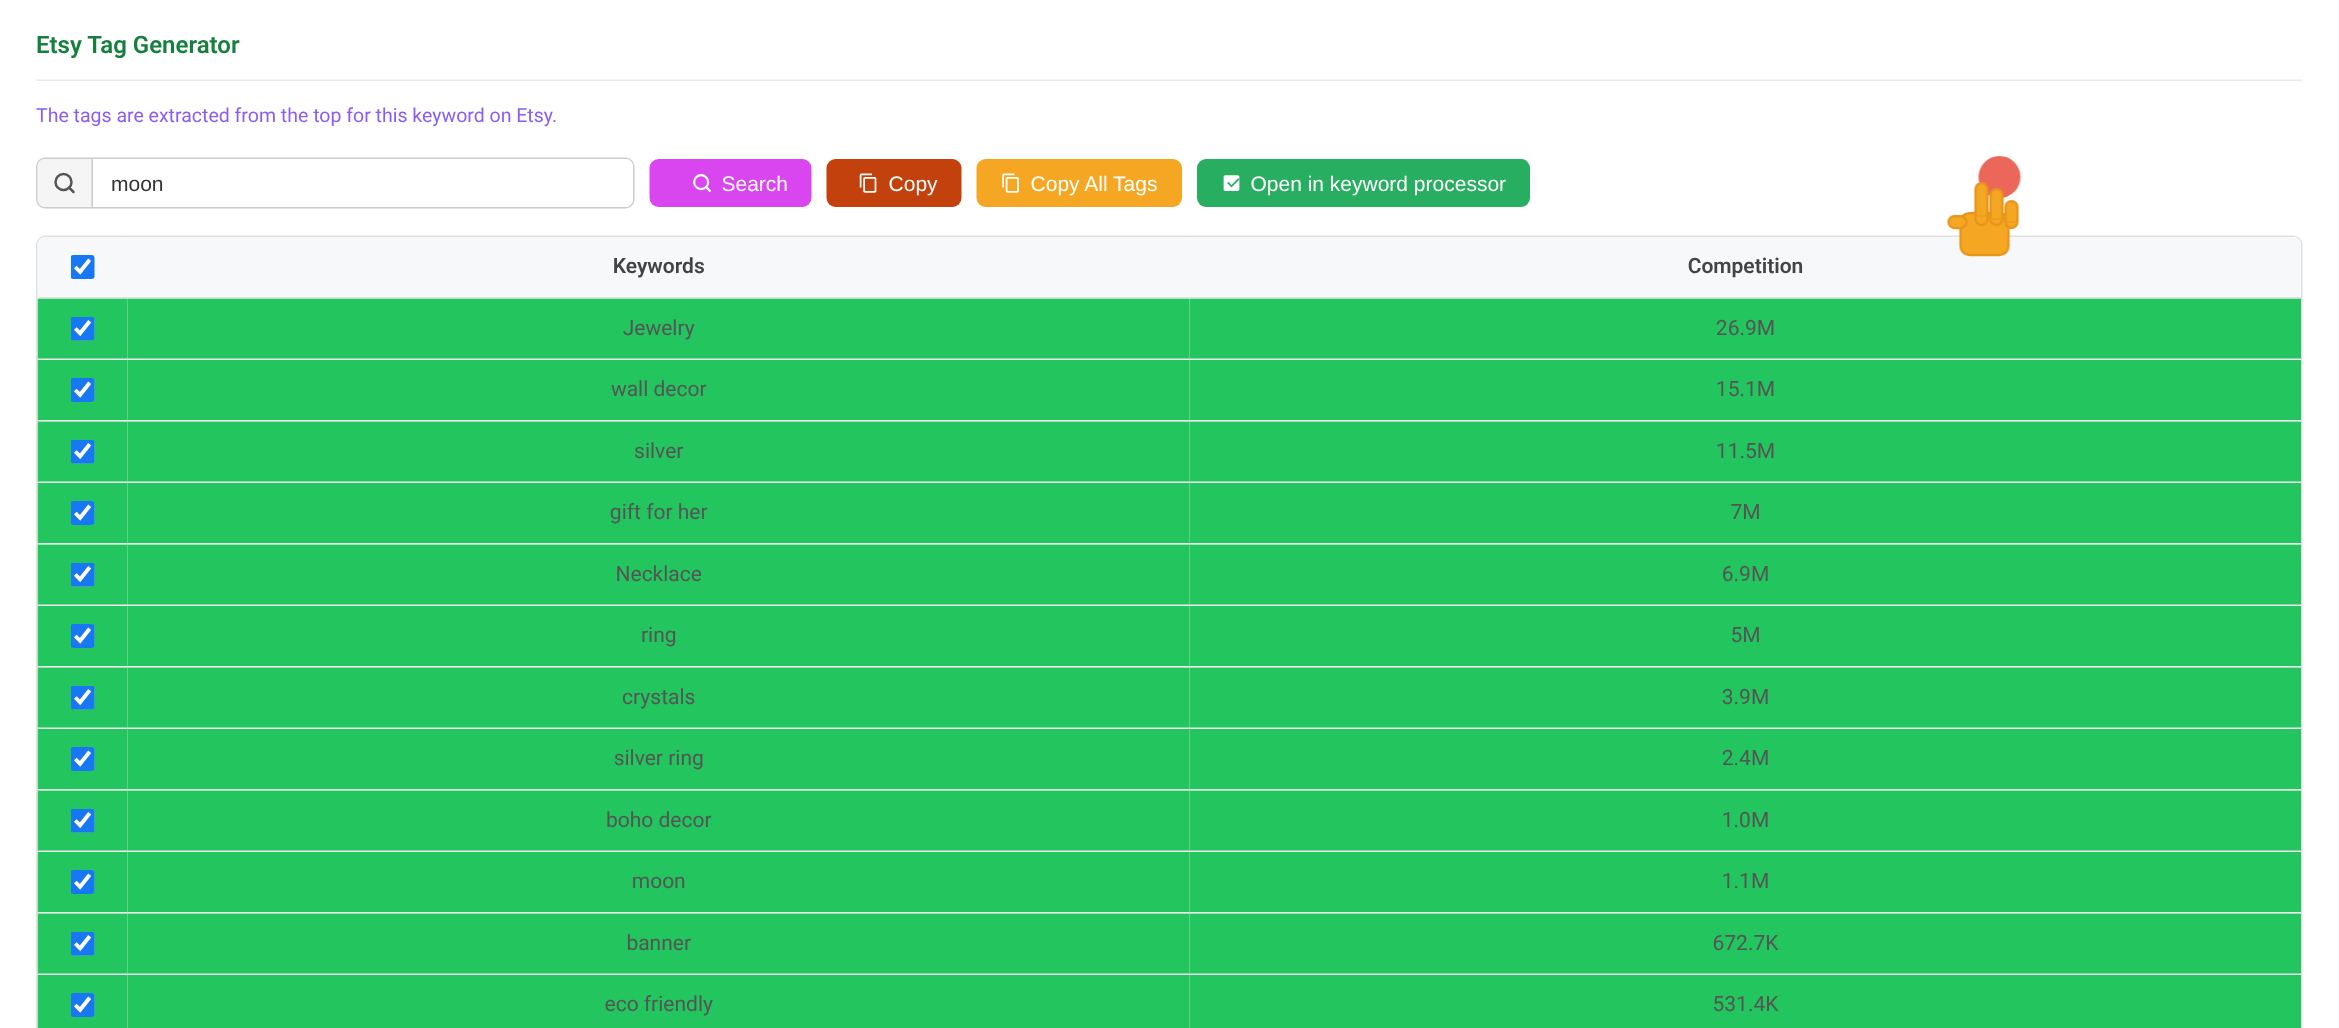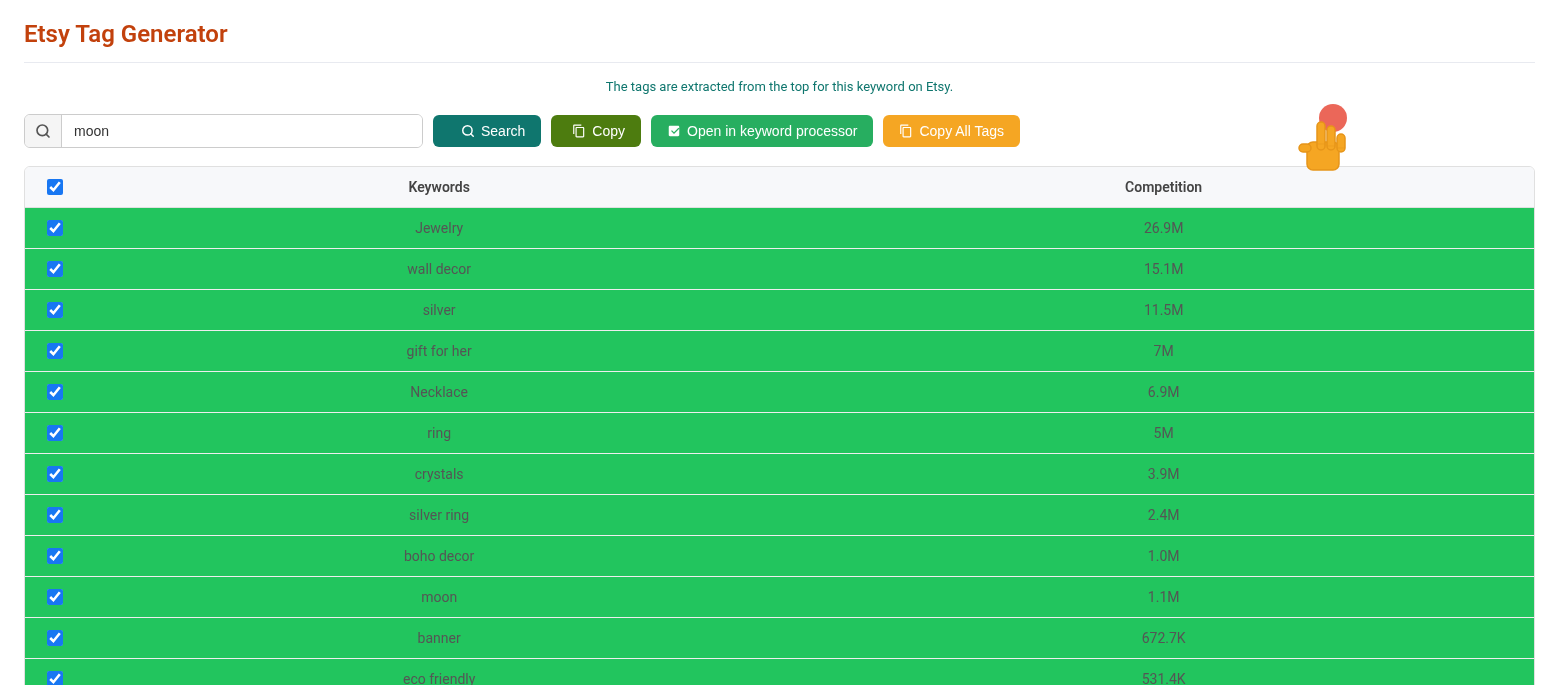--- a/index.html
+++ b/index.html
@@ -8,32 +8,31 @@
       background: #f0f2f5;
       color: #333;
       font-size: 14px;
     }
     .app-container {
       background: #fff;
       min-height: 685px;
       padding: 20px 24px;
     }
     .page-title {
-      font-size: 24px;
+      font-size: 16px;
       font-weight: 600;
-      color: #c2410c;
+      color: #15803d;
       margin-bottom: 16px;
       border-bottom: 1px solid #e8eaf0;
       padding-bottom: 14px;
     }
     .subtitle {
       font-size: 13px;
-      color: #0f766e;
+      color: #8b5cf6;
       margin-bottom: 20px;
-      text-align: center;
     }
     .toolbar {
       display: flex;
       align-items: center;
       gap: 10px;
       margin-bottom: 18px;
     }
     .search-wrapper {
       display: flex;
       align-items: center;
@@ -64,26 +63,26 @@
       align-items: center;
       gap: 6px;
       padding: 8px 16px;
       border-radius: 6px;
       font-size: 14px;
       font-weight: 500;
       cursor: pointer;
       border: none;
     }
     .btn-search {
-      background: #0f766e;
+      background: #d946ef;
       color: #fff;
       padding-left: 28px;
     }
     .btn-copy {
-      background: #4d7c0f;
+      background: #c2410c;
       color: #fff;
       padding-left: 21px;
     }
     .btn-copy-all {
       background: #f5a623;
       color: #fff;
     }
     .btn-open-keyword {
       background: #27ae60;
       color: #fff;
@@ -187,32 +186,32 @@
       <span>Search</span>
     </button>
 
     <button class="btn btn-copy">
       <svg width="14" height="14" viewBox="0 0 24 24" fill="currentColor">
         <path d="M16 1H4C2.9 1 2 1.9 2 3v14h2V3h12V1zm3 4H8C6.9 5 6 5.9 6 7v14c0 1.1.9 2 2 2h11c1.1 0 2-.9 2-2V7c0-1.1-.9-2-2-2zm0 16H8V7h11v14z"></path>
       </svg>
       <span>Copy</span>
     </button>
 
+    <button class="btn btn-copy-all">
+      <svg width="14" height="14" viewBox="0 0 24 24" fill="currentColor">
+        <path d="M16 1H4C2.9 1 2 1.9 2 3v14h2V3h12V1zm3 4H8C6.9 5 6 5.9 6 7v14c0 1.1.9 2 2 2h11c1.1 0 2-.9 2-2V7c0-1.1-.9-2-2-2zm0 16H8V7h11v14z"></path>
+      </svg>
+      <span>Copy All Tags</span>
+    </button>
+
     <button class="btn btn-open-keyword">
       <svg width="14" height="14" viewBox="0 0 24 24" fill="currentColor">
         <path d="M19 3H5c-1.1 0-2 .9-2 2v14c0 1.1.9 2 2 2h14c1.1 0 2-.9 2-2V5c0-1.1-.9-2-2-2zm-7 14l-5-5 1.41-1.41L12 14.17l7.59-7.59L21 8l-9 9z"></path>
       </svg>
       <span>Open in keyword processor</span>
-    </button>
-
-    <button class="btn btn-copy-all">
-      <svg width="14" height="14" viewBox="0 0 24 24" fill="currentColor">
-        <path d="M16 1H4C2.9 1 2 1.9 2 3v14h2V3h12V1zm3 4H8C6.9 5 6 5.9 6 7v14c0 1.1.9 2 2 2h11c1.1 0 2-.9 2-2V7c0-1.1-.9-2-2-2zm0 16H8V7h11v14z"></path>
-      </svg>
-      <span>Copy All Tags</span>
     </button>
   </div>
 
   <div class="table-container">
     <table>
       <thead>
         <tr>
           <th>
             <div class="header-checkbox-wrap">
               <input type="checkbox" checked="" style="">

